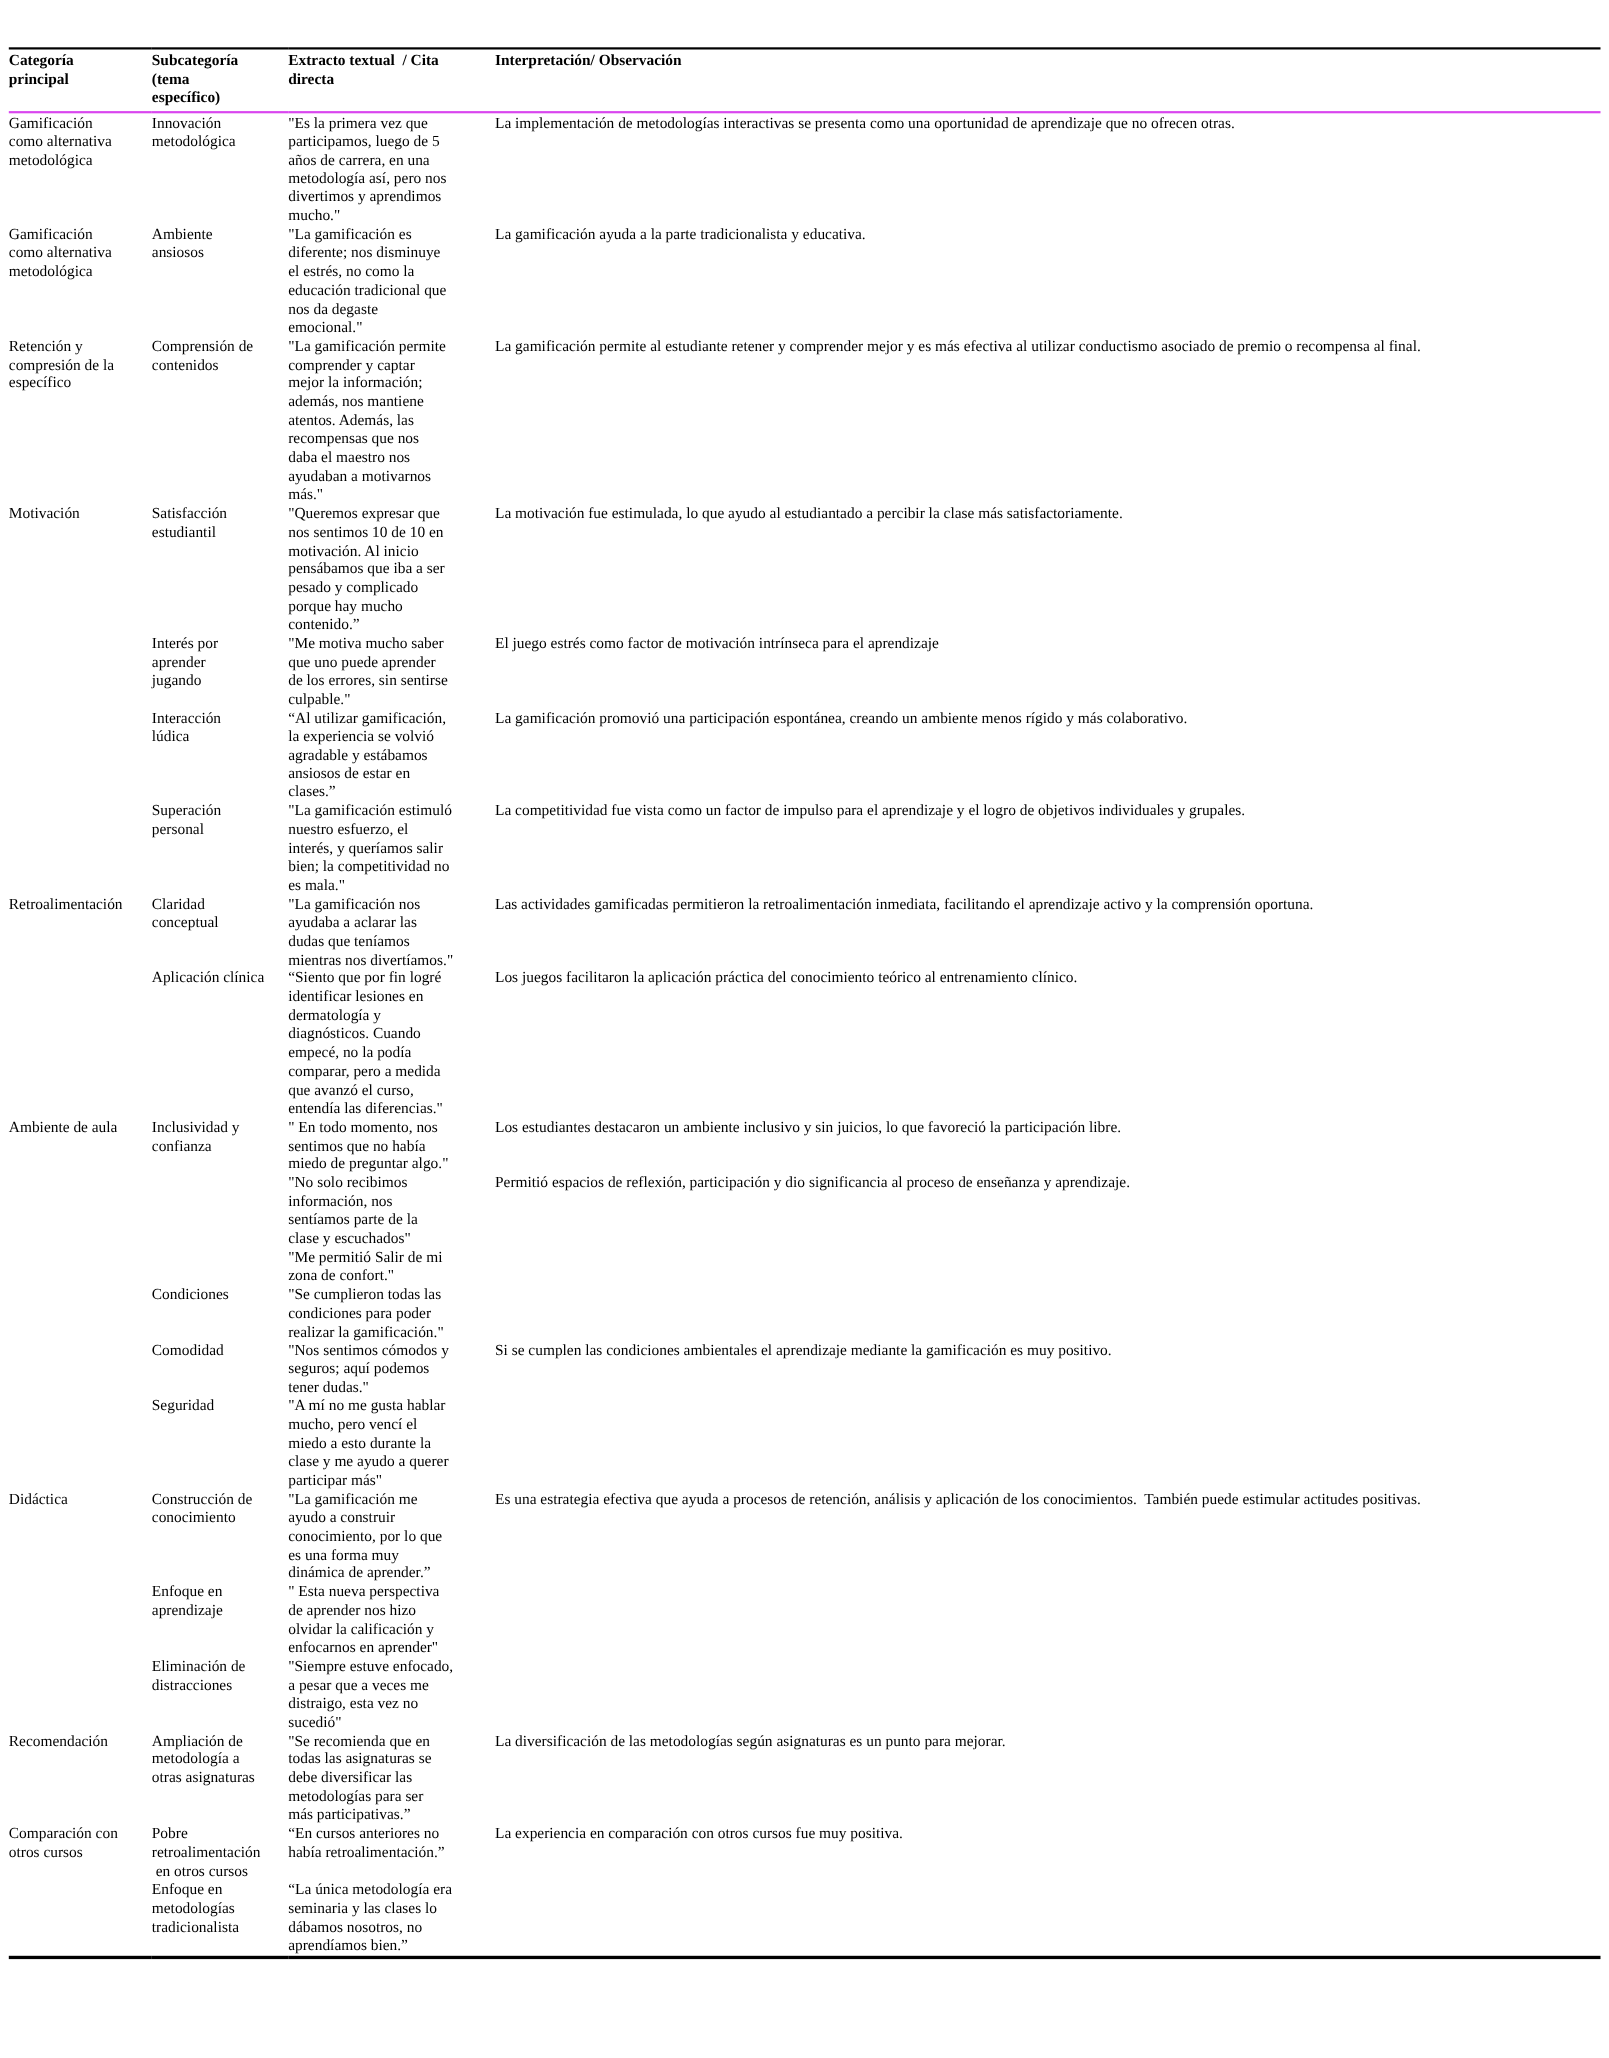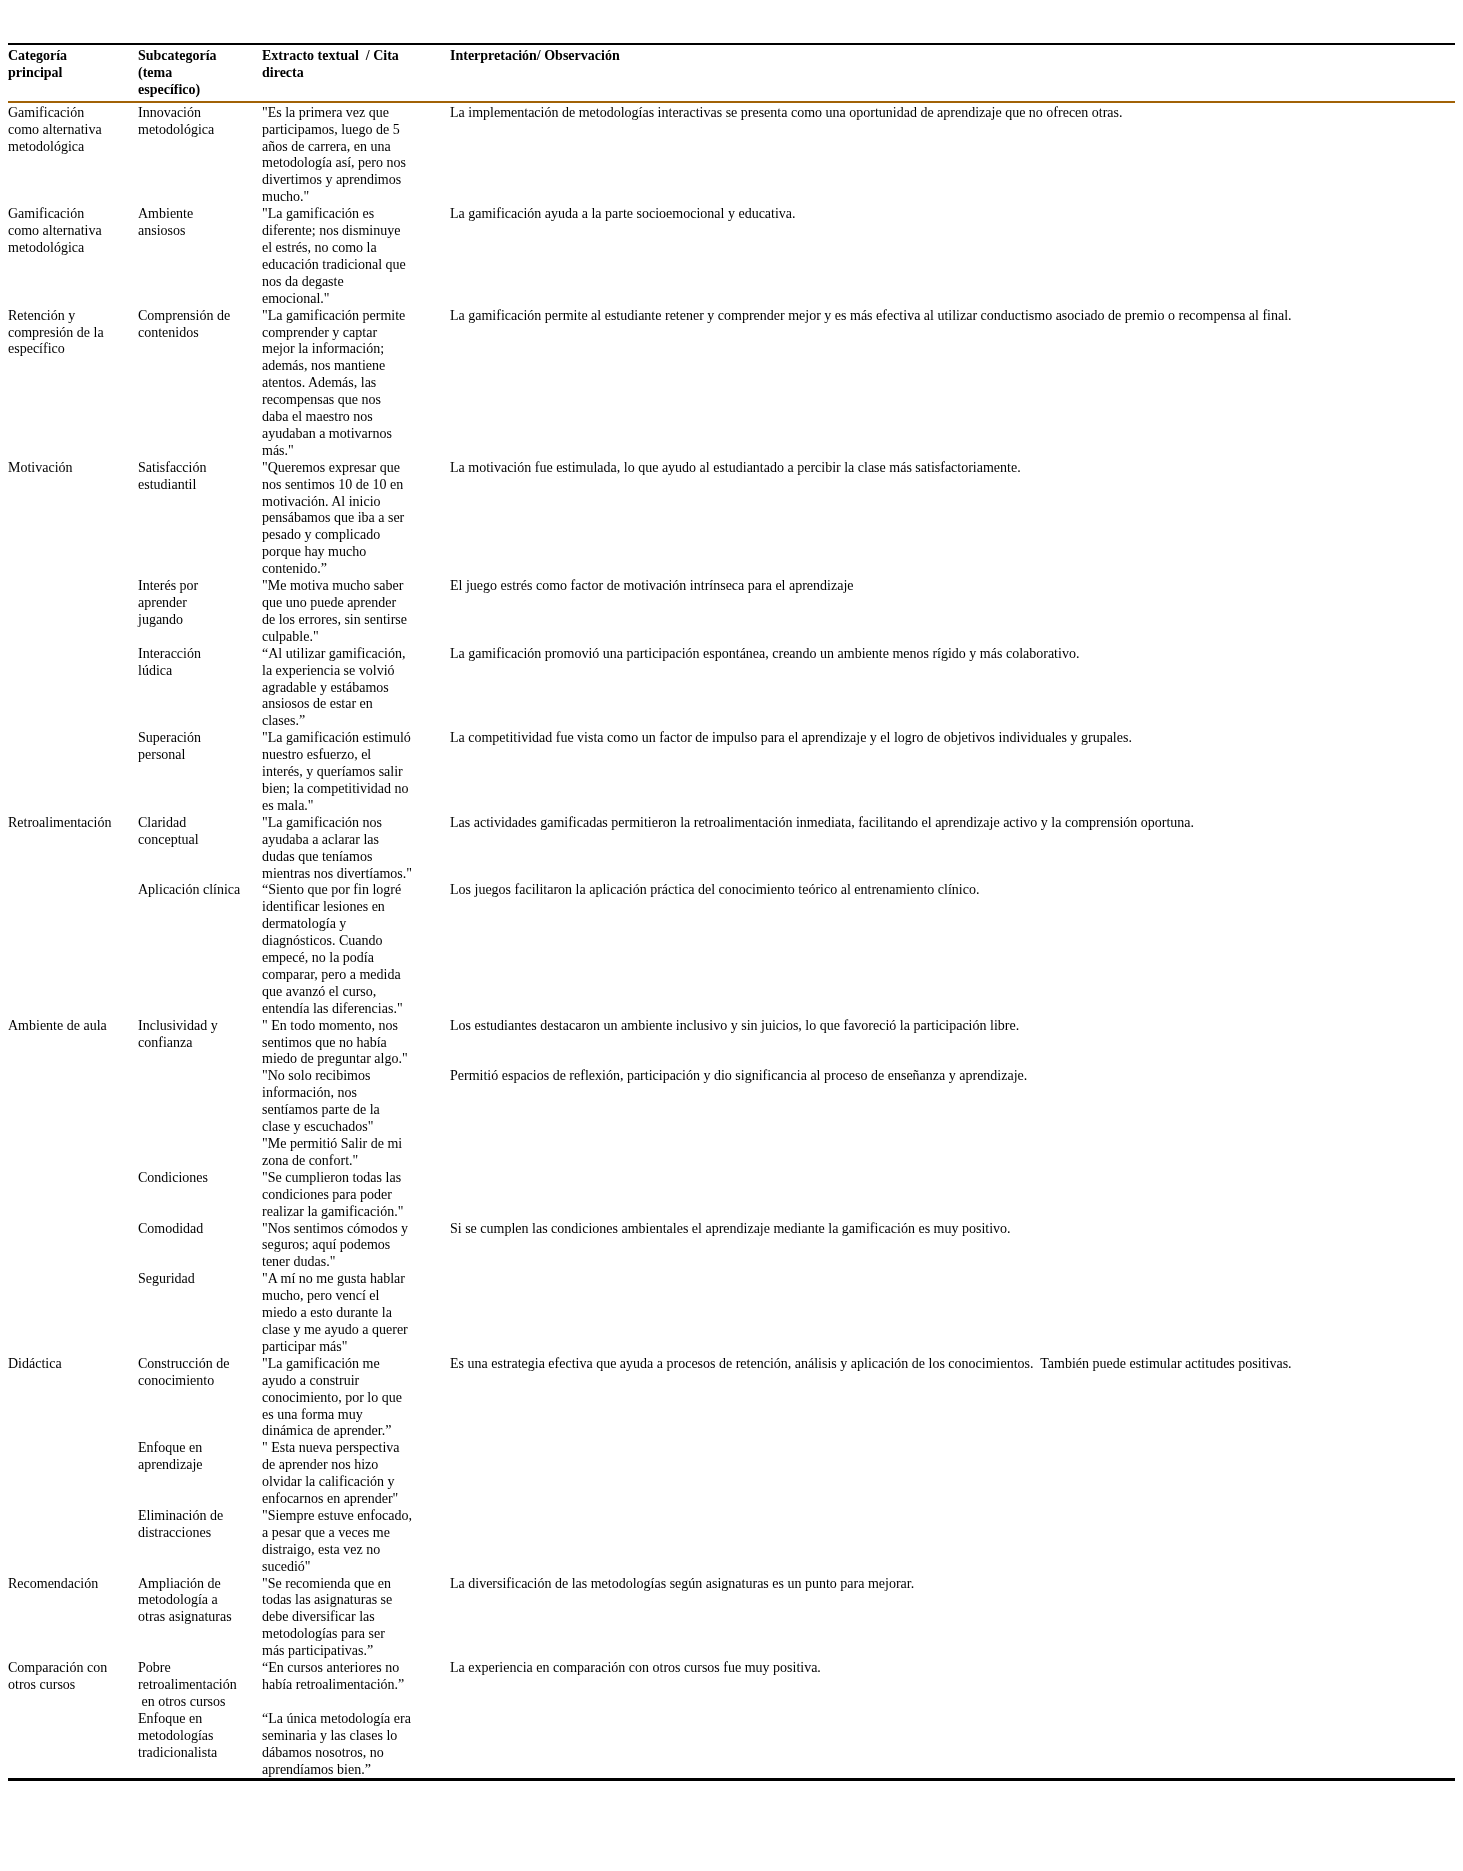--- a/index.html
+++ b/index.html
@@ -35,21 +35,21 @@
     font-size: 14px;
     line-height: 16.9px;
     white-space: pre;
     overflow: visible;
   }
   thead th {
     font-weight: bold;
     padding: 3px 0 2px 0;
   }
   thead tr {
-    border-bottom: 2px solid #a16207;
+    border-bottom: 2px solid #d946ef;
   }
   tbody tr:first-child td {
     padding-top: 2px;
   }
 </style>
 </head>
 <body>
 
 <div class="page">
   <table class="qual-table">
@@ -91,21 +91,21 @@
 como alternativa
 metodológica</td>
         <td>Ambiente
 ansiosos</td>
         <td>"La gamificación es
 diferente; nos disminuye
 el estrés, no como la
 educación tradicional que
 nos da degaste
 emocional."</td>
-        <td>La gamificación ayuda a la parte socioemocional y educativa.</td>
+        <td>La gamificación ayuda a la parte tradicionalista y educativa.</td>
       </tr>
       <tr>
         <td>Retención y
 compresión de la
 específico</td>
         <td>Comprensión de
 contenidos</td>
         <td>"La gamificación permite
 comprender y captar
 mejor la información;

